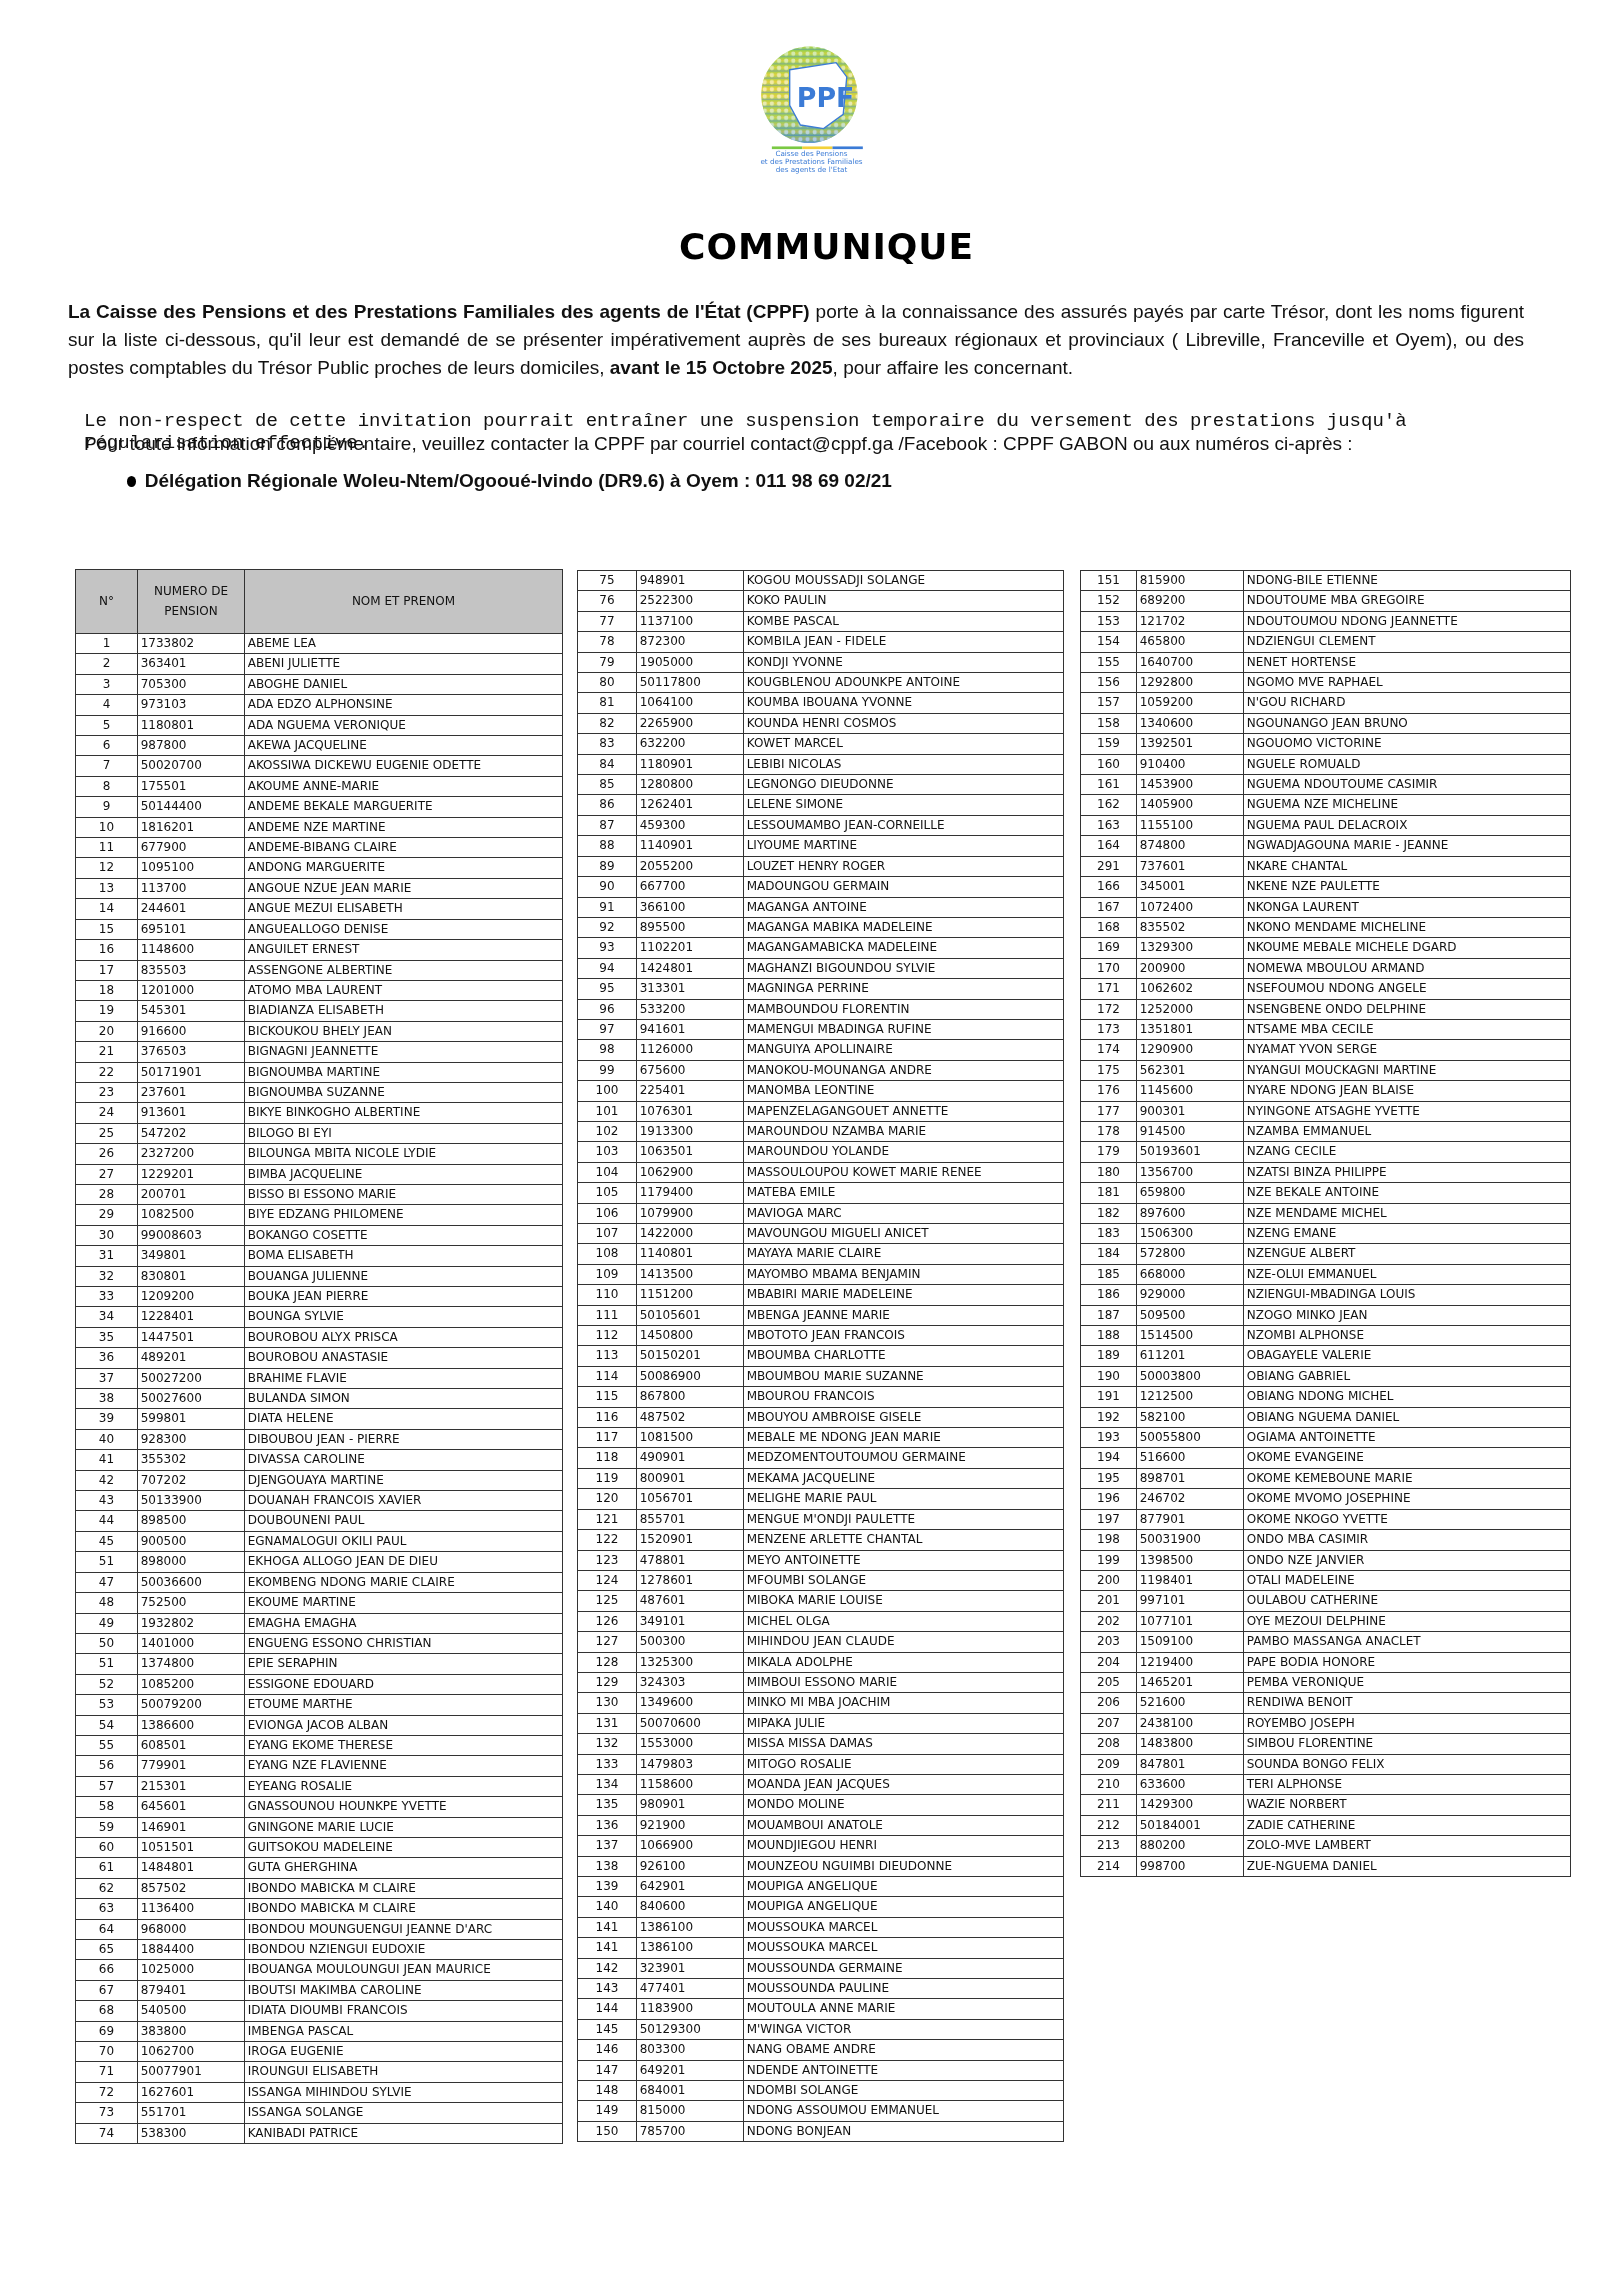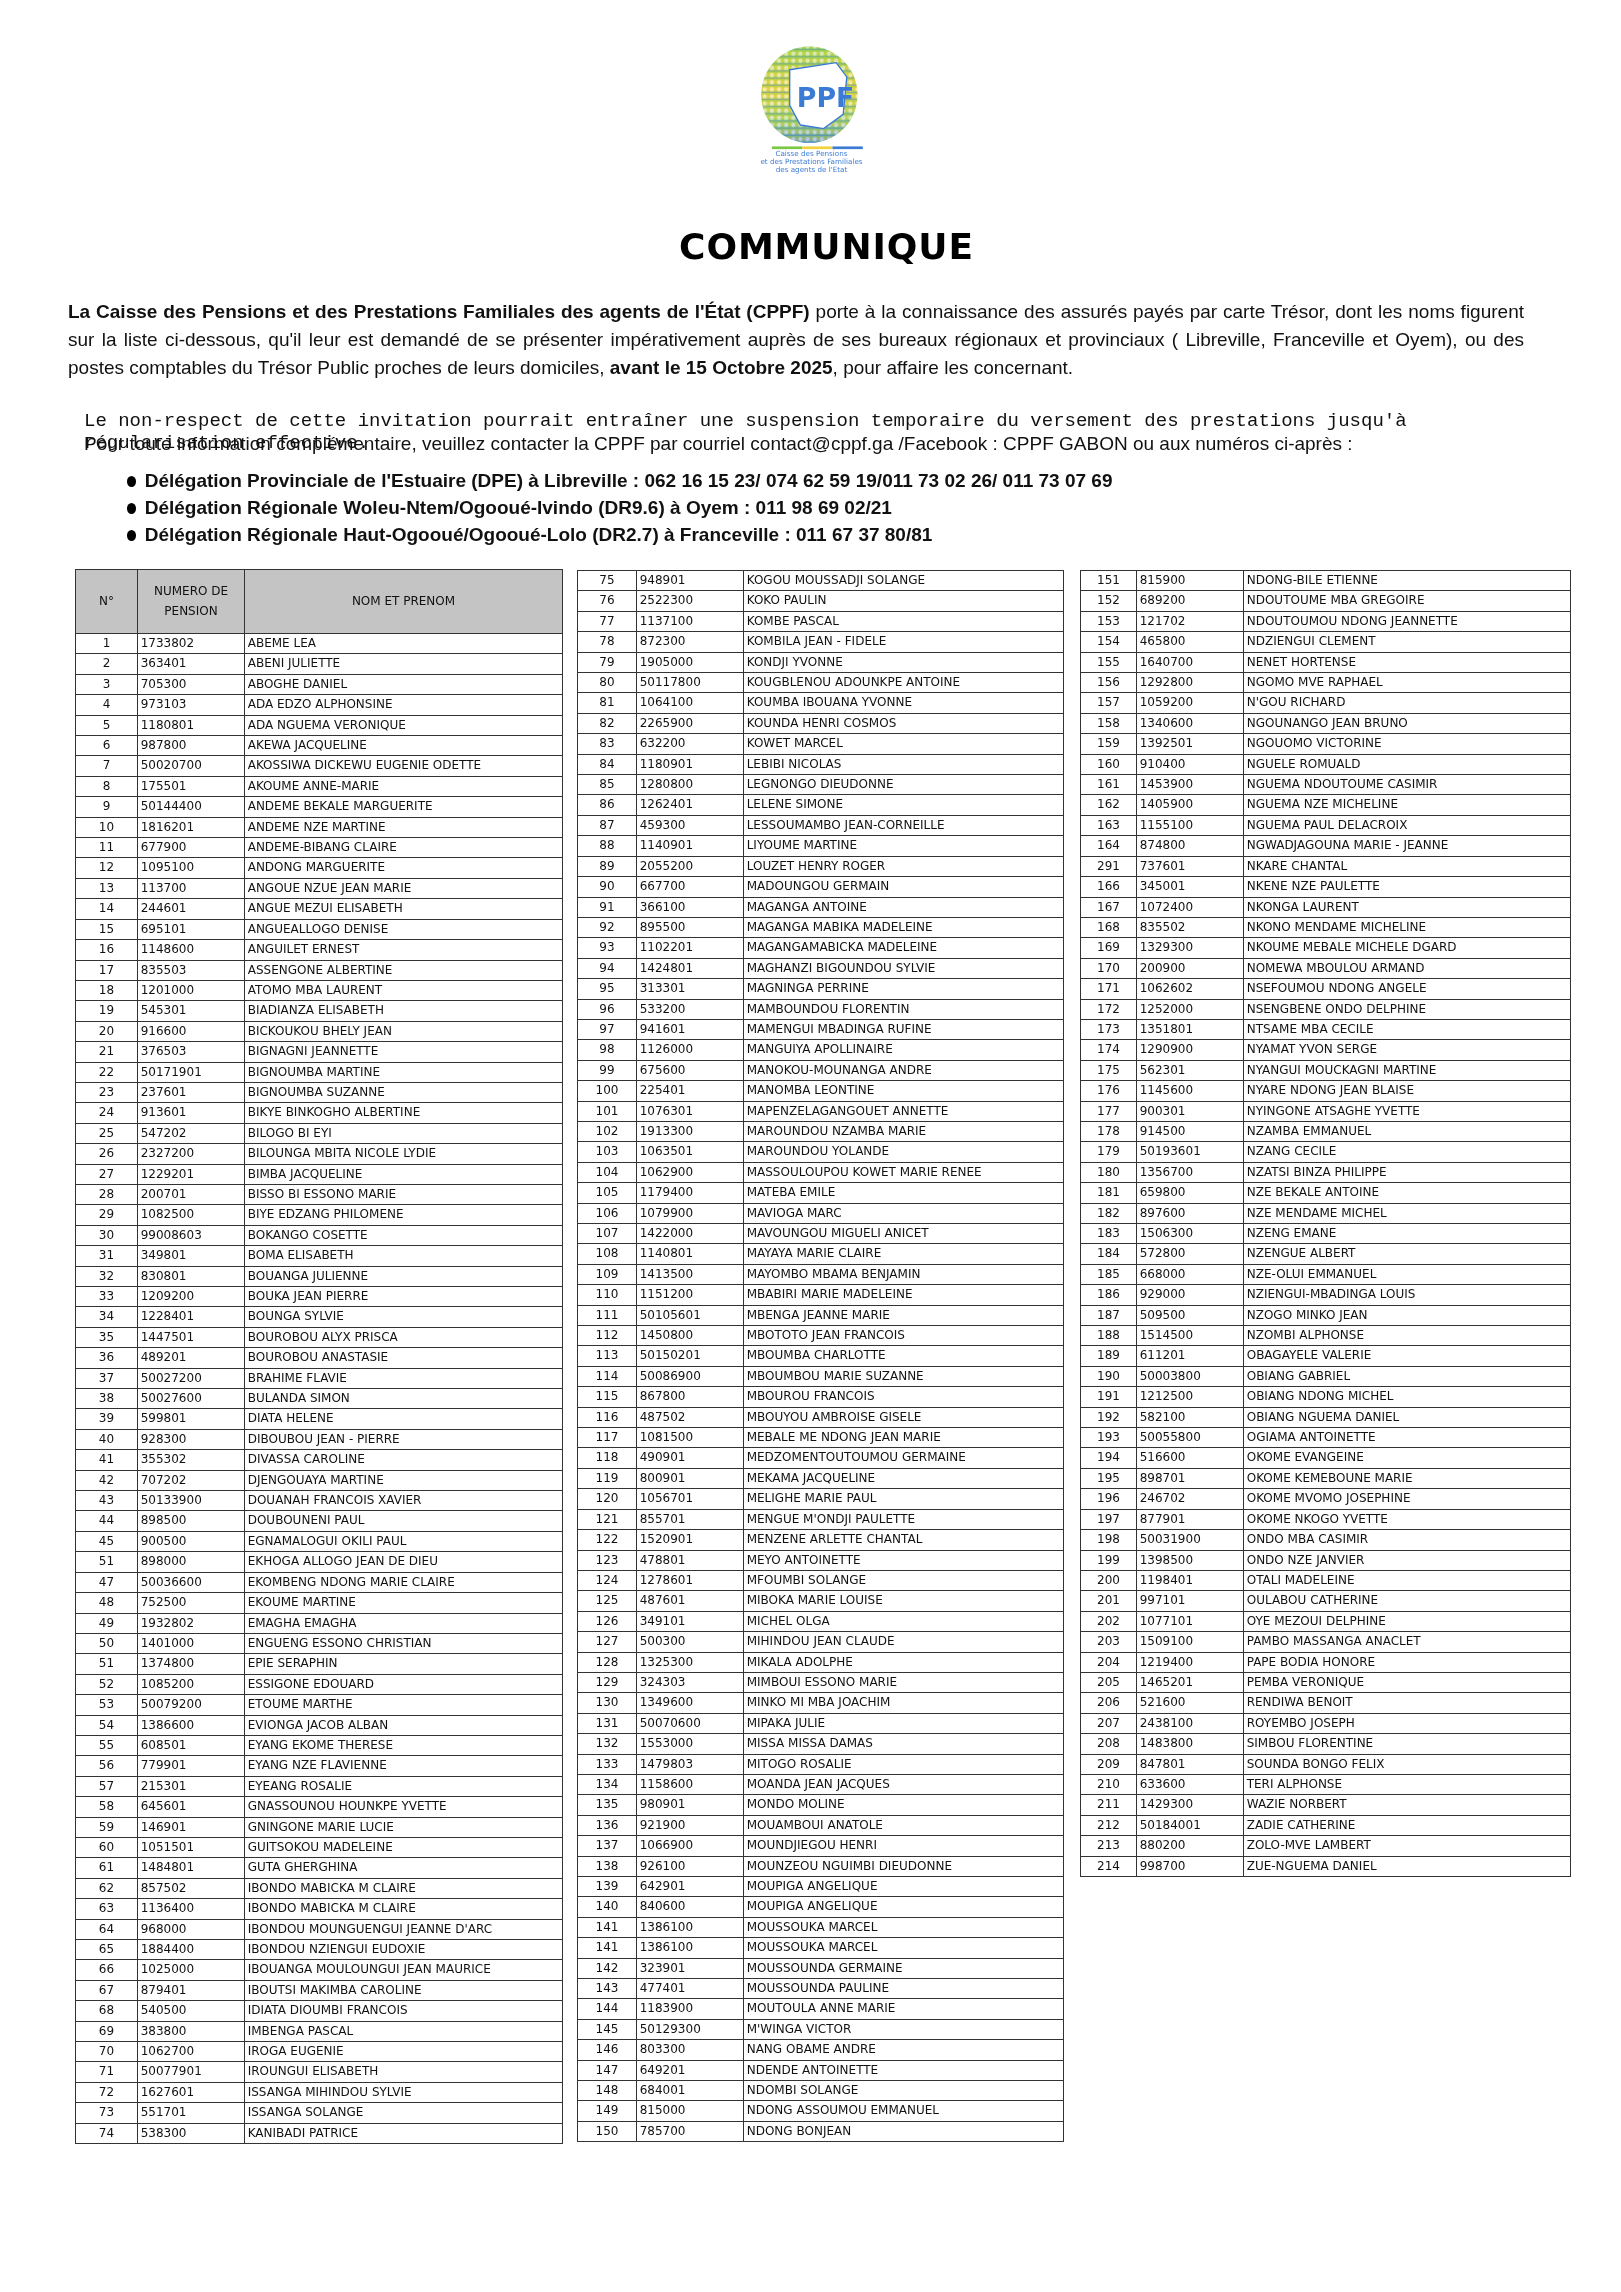--- a/index.html
+++ b/index.html
@@ -66,23 +66,21 @@
 </div>
 
 <div class="title">COMMUNIQUE</div>
 
 <div class="intro"><b>La Caisse des Pensions et des Prestations Familiales des agents de l'État (CPPF)</b><span> porte à la connaissance des assurés payés par carte Trésor, dont les noms figurent sur la liste ci-dessous, qu'il leur est demandé de se présenter impérativement auprès de ses bureaux régionaux et provinciaux ( Libreville, Franceville et Oyem), ou des postes comptables du Trésor Public proches de leurs domiciles, </span><b>avant le 15 Octobre 2025</b><span>, pour affaire les concernant.</span></div>
 
 <div class="para2">Le non-respect de cette invitation pourrait entraîner une suspension temporaire du versement des prestations jusqu'à régularisation effective.</div>
 <div class="para3">Pour toute information complémentaire, veuillez contacter la CPPF par courriel contact@cppf.ga /Facebook : CPPF GABON ou aux numéros ci-après :</div>
 
 <ul class="contacts">
-  <li><span class="bullet"></span><span>Délégation Provinciale de l'Estuaire (DPE) à Libreville : 062 16 15 23/ 074 62 59 19/011 73 02 26/ 011 73 07 69</span></li>
   <li><span class="bullet"></span><span>Délégation Régionale Woleu-Ntem/Ogooué-Ivindo (DR9.6) à Oyem : 011 98 69 02/21</span></li>
-  <li><span class="bullet"></span><span>Délégation Régionale Haut-Ogooué/Ogooué-Lolo (DR2.7) à Franceville : 011 67 37 80/81</span></li>
 </ul>
 
 <table class="list" id="t1">
   <colgroup>
       <col style="width:62px">
       <col style="width:107px">
       <col style="width:318px">
     </colgroup>
   <thead>
     <tr>

